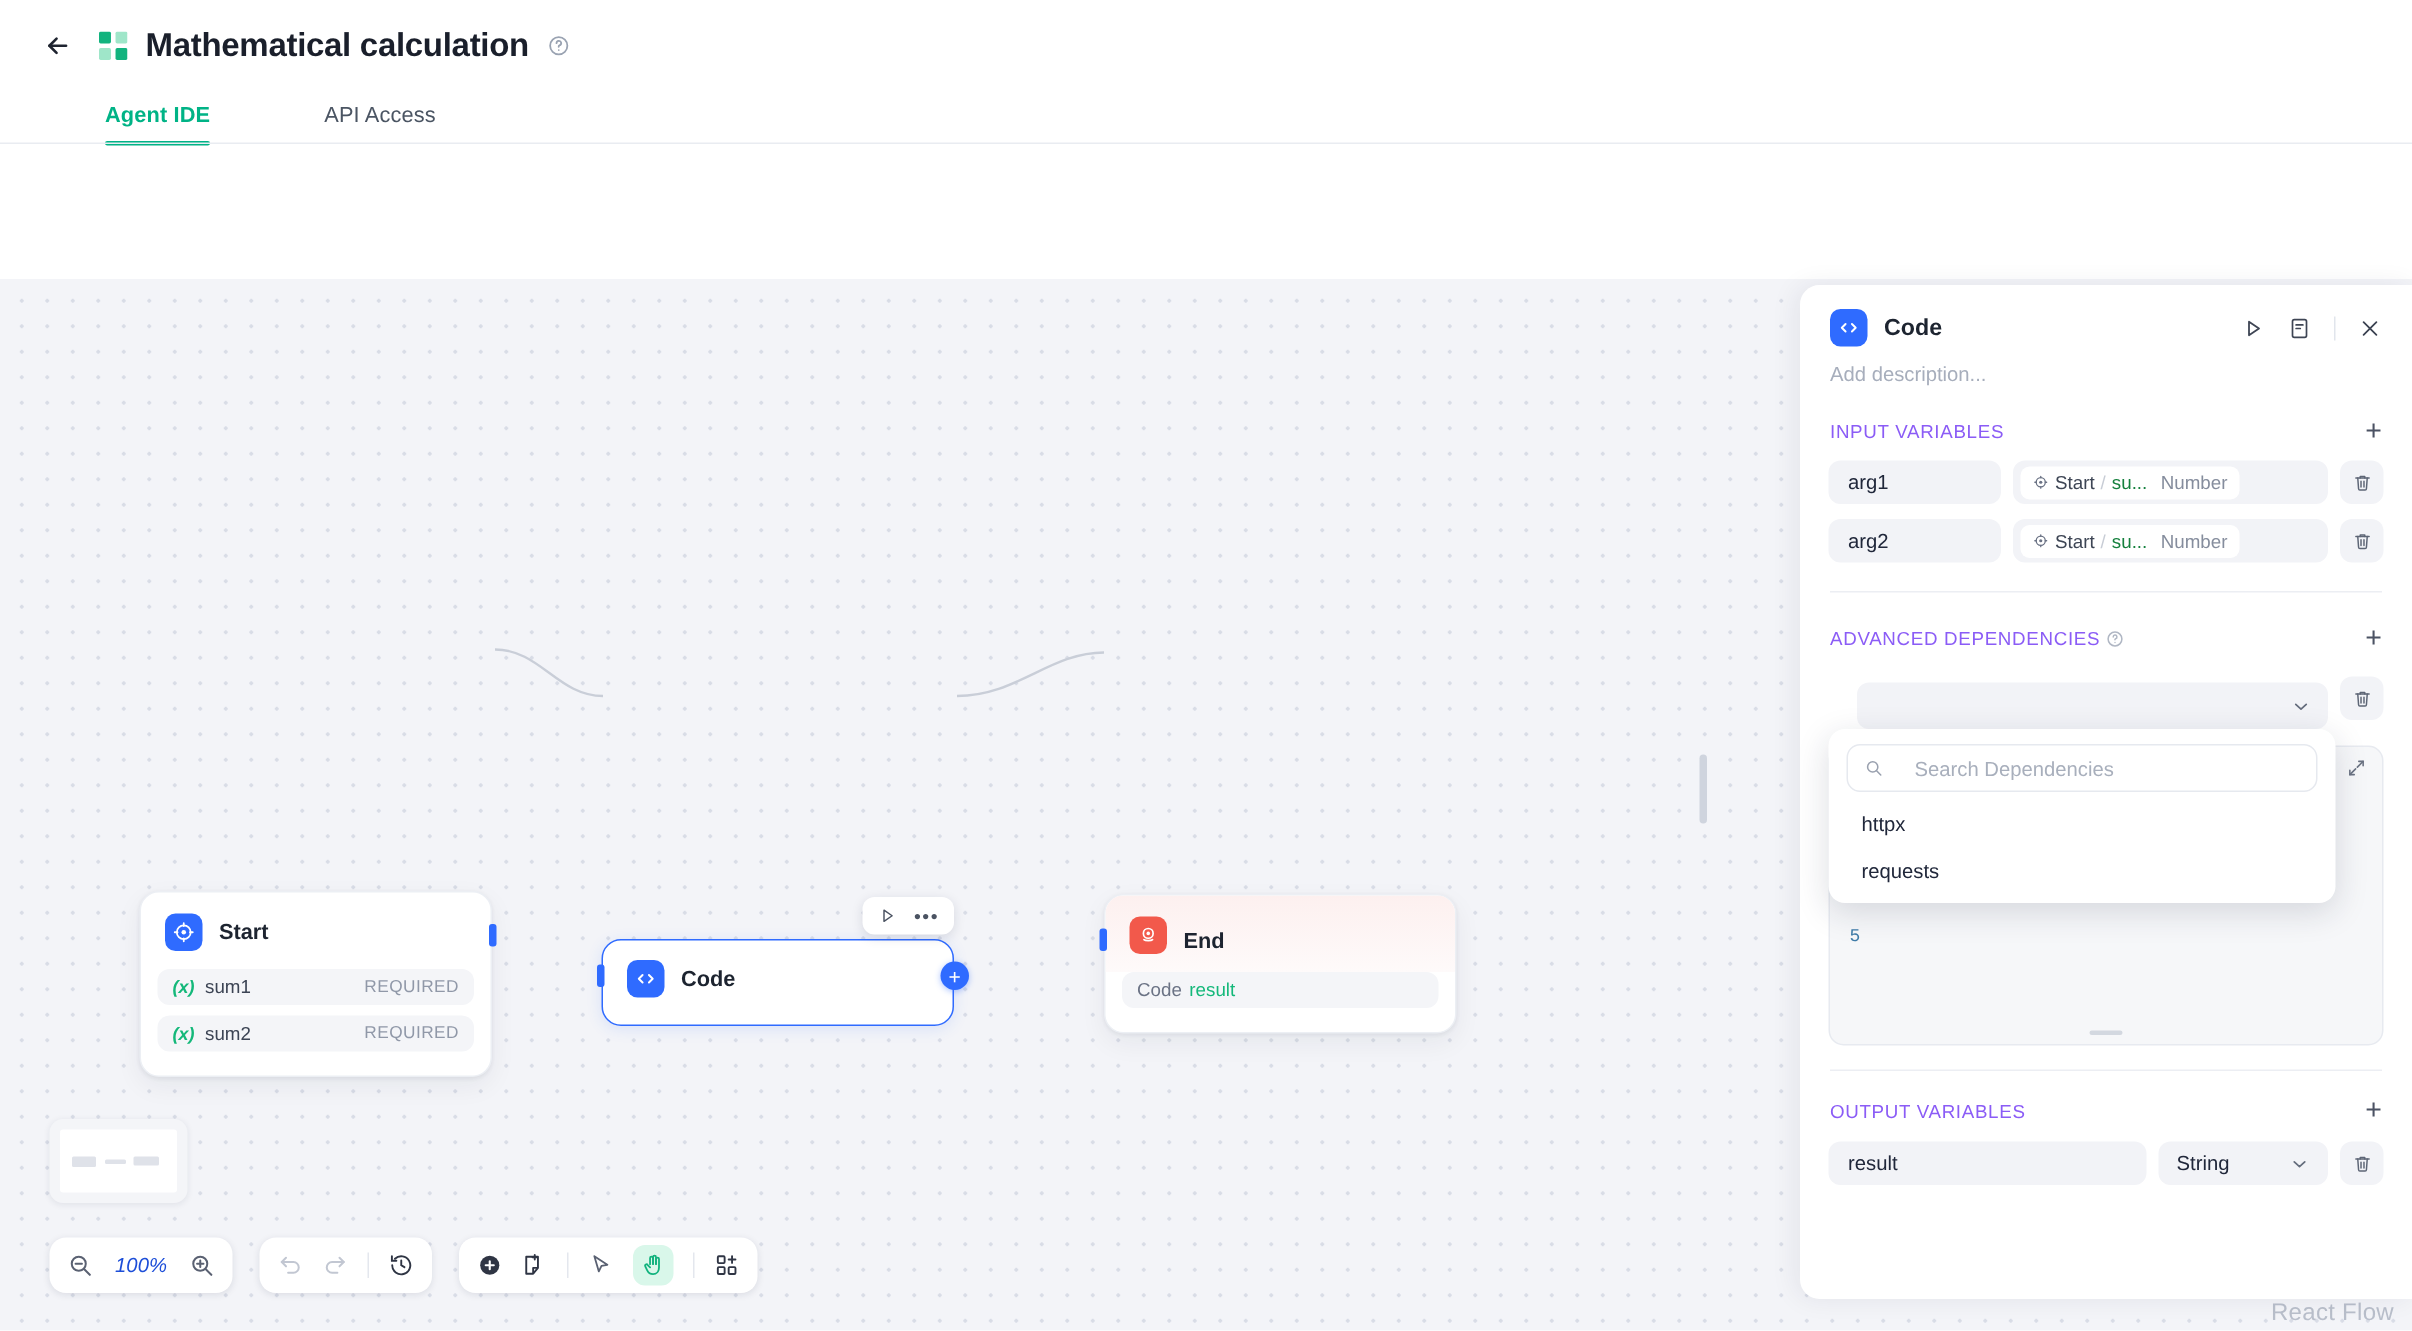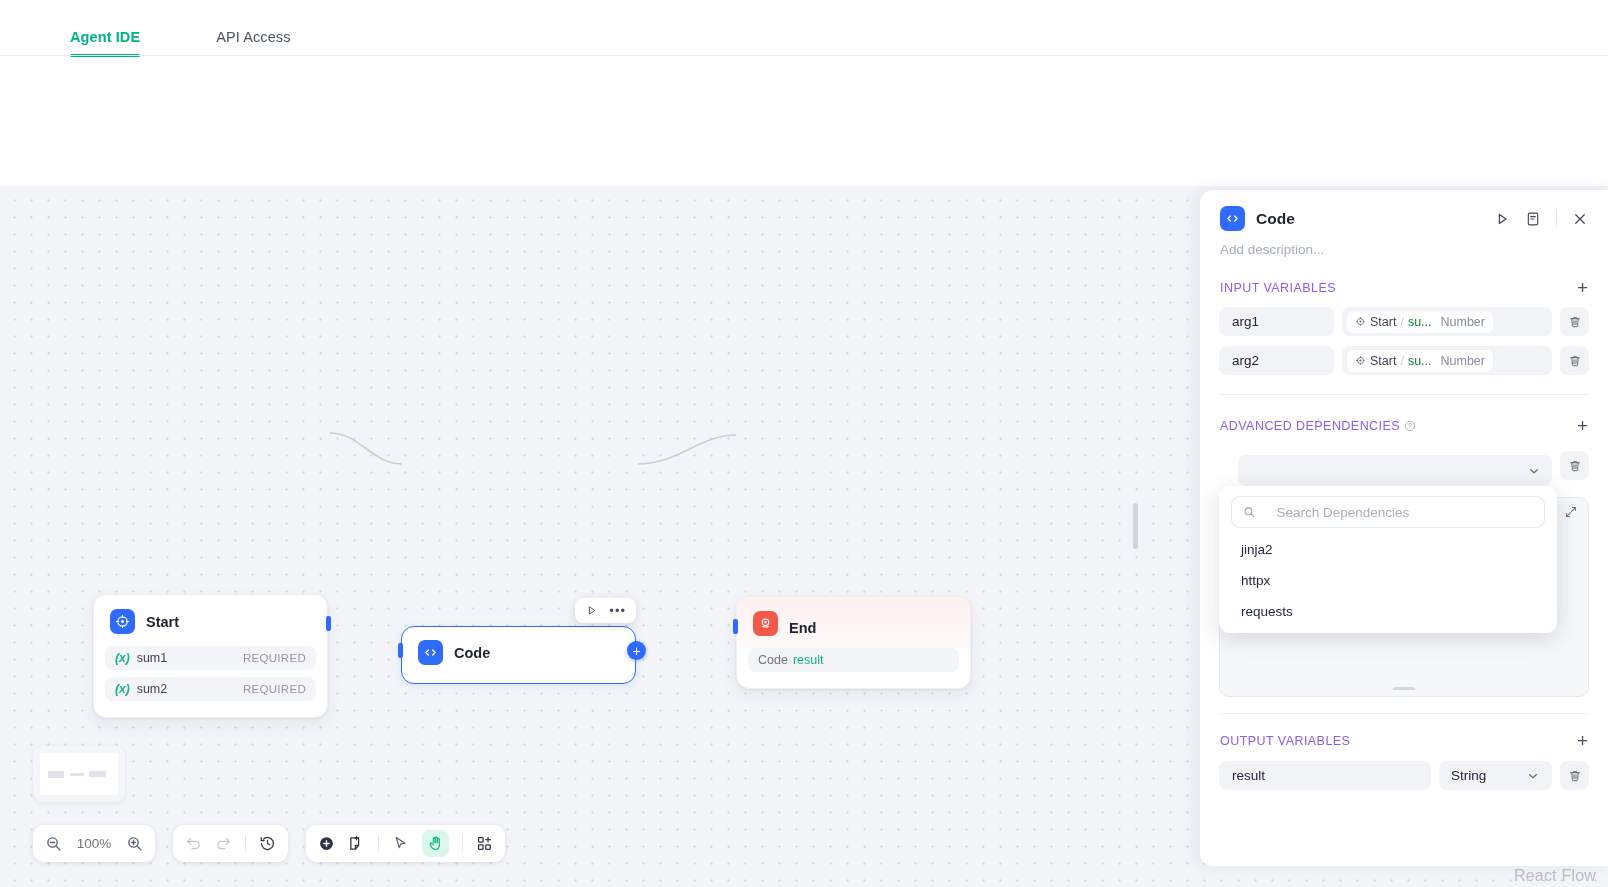--- a/index.html
+++ b/index.html
@@ -124,21 +124,21 @@
   .mini-node { position:absolute; background:#dfe2e9; border-radius:1px; }
 
   .toolbars {
     position:absolute; left:33px; bottom:25px; display:flex; gap:18px; align-items:center;
   }
   .tb {
     height:37px; background:#fff; border-radius:11px; display:flex; align-items:center;
     padding:0 12px; gap:13px; box-shadow:0 1px 5px rgba(24,33,58,.1);
   }
   .tb svg { width:17px; height:17px; color:#5a6172; }
-  .tb .zoomval { font-size:13.5px; color:#737373; min-width:38px; text-align:center; }
+  .tb .zoomval { font-size:13.5px; color:#1d4ed8; min-width:38px; text-align:center;font-style:italic; }
   .tb .vsep { width:1px; height:17px; background:#e4e7ee; }
   .tb .ico { display:flex; align-items:center; justify-content:center; cursor:pointer; }
   .tb .ico.muted svg { color:#c2c7d2; }
   .tb .ico.active {
     width:27px; height:27px; border-radius:8px; background:#d9f7ea;
   }
   .tb .ico.active svg { color:#12b37e; }
   .tb .ico.dark svg { color:#2f3544; }
 
   .reactflow-wm {
@@ -263,20 +263,40 @@
     position:absolute; left:1133px; top:503px; width:5px; height:46px;
     background:#cfd4de; border-radius:3px; z-index:7;
   }
 </style>
 </head>
 <body>
 
 <div class="app">
 
   <div class="header">
+    <div class="title-row">
+      <button class="back-btn">
+        <svg viewBox="0 0 24 24" fill="none" stroke="currentColor" stroke-width="2.2" stroke-linecap="round" stroke-linejoin="round">
+          <path d="M19 12H5"></path>
+            <path d="M11 18l-6-6 6-6"></path>
+        </svg>
+      </button>
+      <svg class="app-glyph" viewBox="0 0 20 20">
+        <rect x="0" y="0" width="8.4" height="8.4" rx="1.2" fill="#12b37e"></rect>
+        <rect x="11.6" y="0" width="8.4" height="8.4" rx="1.2" fill="#9fe6c9"></rect>
+        <rect x="0" y="11.6" width="8.4" height="8.4" rx="1.2" fill="#9fe6c9"></rect>
+        <rect x="11.6" y="11.6" width="8.4" height="8.4" rx="1.2" fill="#12b37e"></rect>
+      </svg>
+      <div class="page-title">Mathematical calculation</div>
+      <svg class="help-icon" viewBox="0 0 24 24" fill="none" stroke="currentColor" stroke-width="1.9">
+        <circle cx="12" cy="12" r="9.2"></circle>
+        <path d="M9.6 9.2a2.5 2.5 0 1 1 3.2 2.4c-.7.25-.9.7-.9 1.5" stroke-linecap="round"></path>
+        <circle cx="12" cy="16.6" r="0.9" fill="currentColor" stroke="none"></circle>
+      </svg>
+    </div>
     <div class="tabs">
       <div class="tab active">Agent IDE</div>
       <div class="tab">API Access</div>
       <div class="tabs-divider"></div>
     </div>
   </div>
 
   <div class="canvas">
 
     <svg style="position:absolute; left:0; top:0; width:1608px; height:701px; pointer-events:none;">
@@ -574,21 +594,20 @@
     </div>
 
     <div class="dropdown">
       <div class="dd-search">
         <svg viewBox="0 0 24 24" fill="none" stroke="currentColor" stroke-width="2" stroke-linecap="round">
           <circle cx="10.6" cy="10.6" r="6.6"></circle>
             <path d="M15.6 15.6L21 21"></path>
         </svg>
         <input type="text" placeholder="Search Dependencies" style="">
       </div>
-      <div class="dd-item">jinja2</div>
       <div class="dd-item">httpx</div>
       <div class="dd-item">requests</div>
     </div>
 
     <div class="divider" style="margin-top:16px;"></div>
 
     <div class="sec-title-row" style="margin-top:17px;">
       <span class="sec-title">OUTPUT VARIABLES</span>
       <span class="plus-btn">+</span>
     </div>

